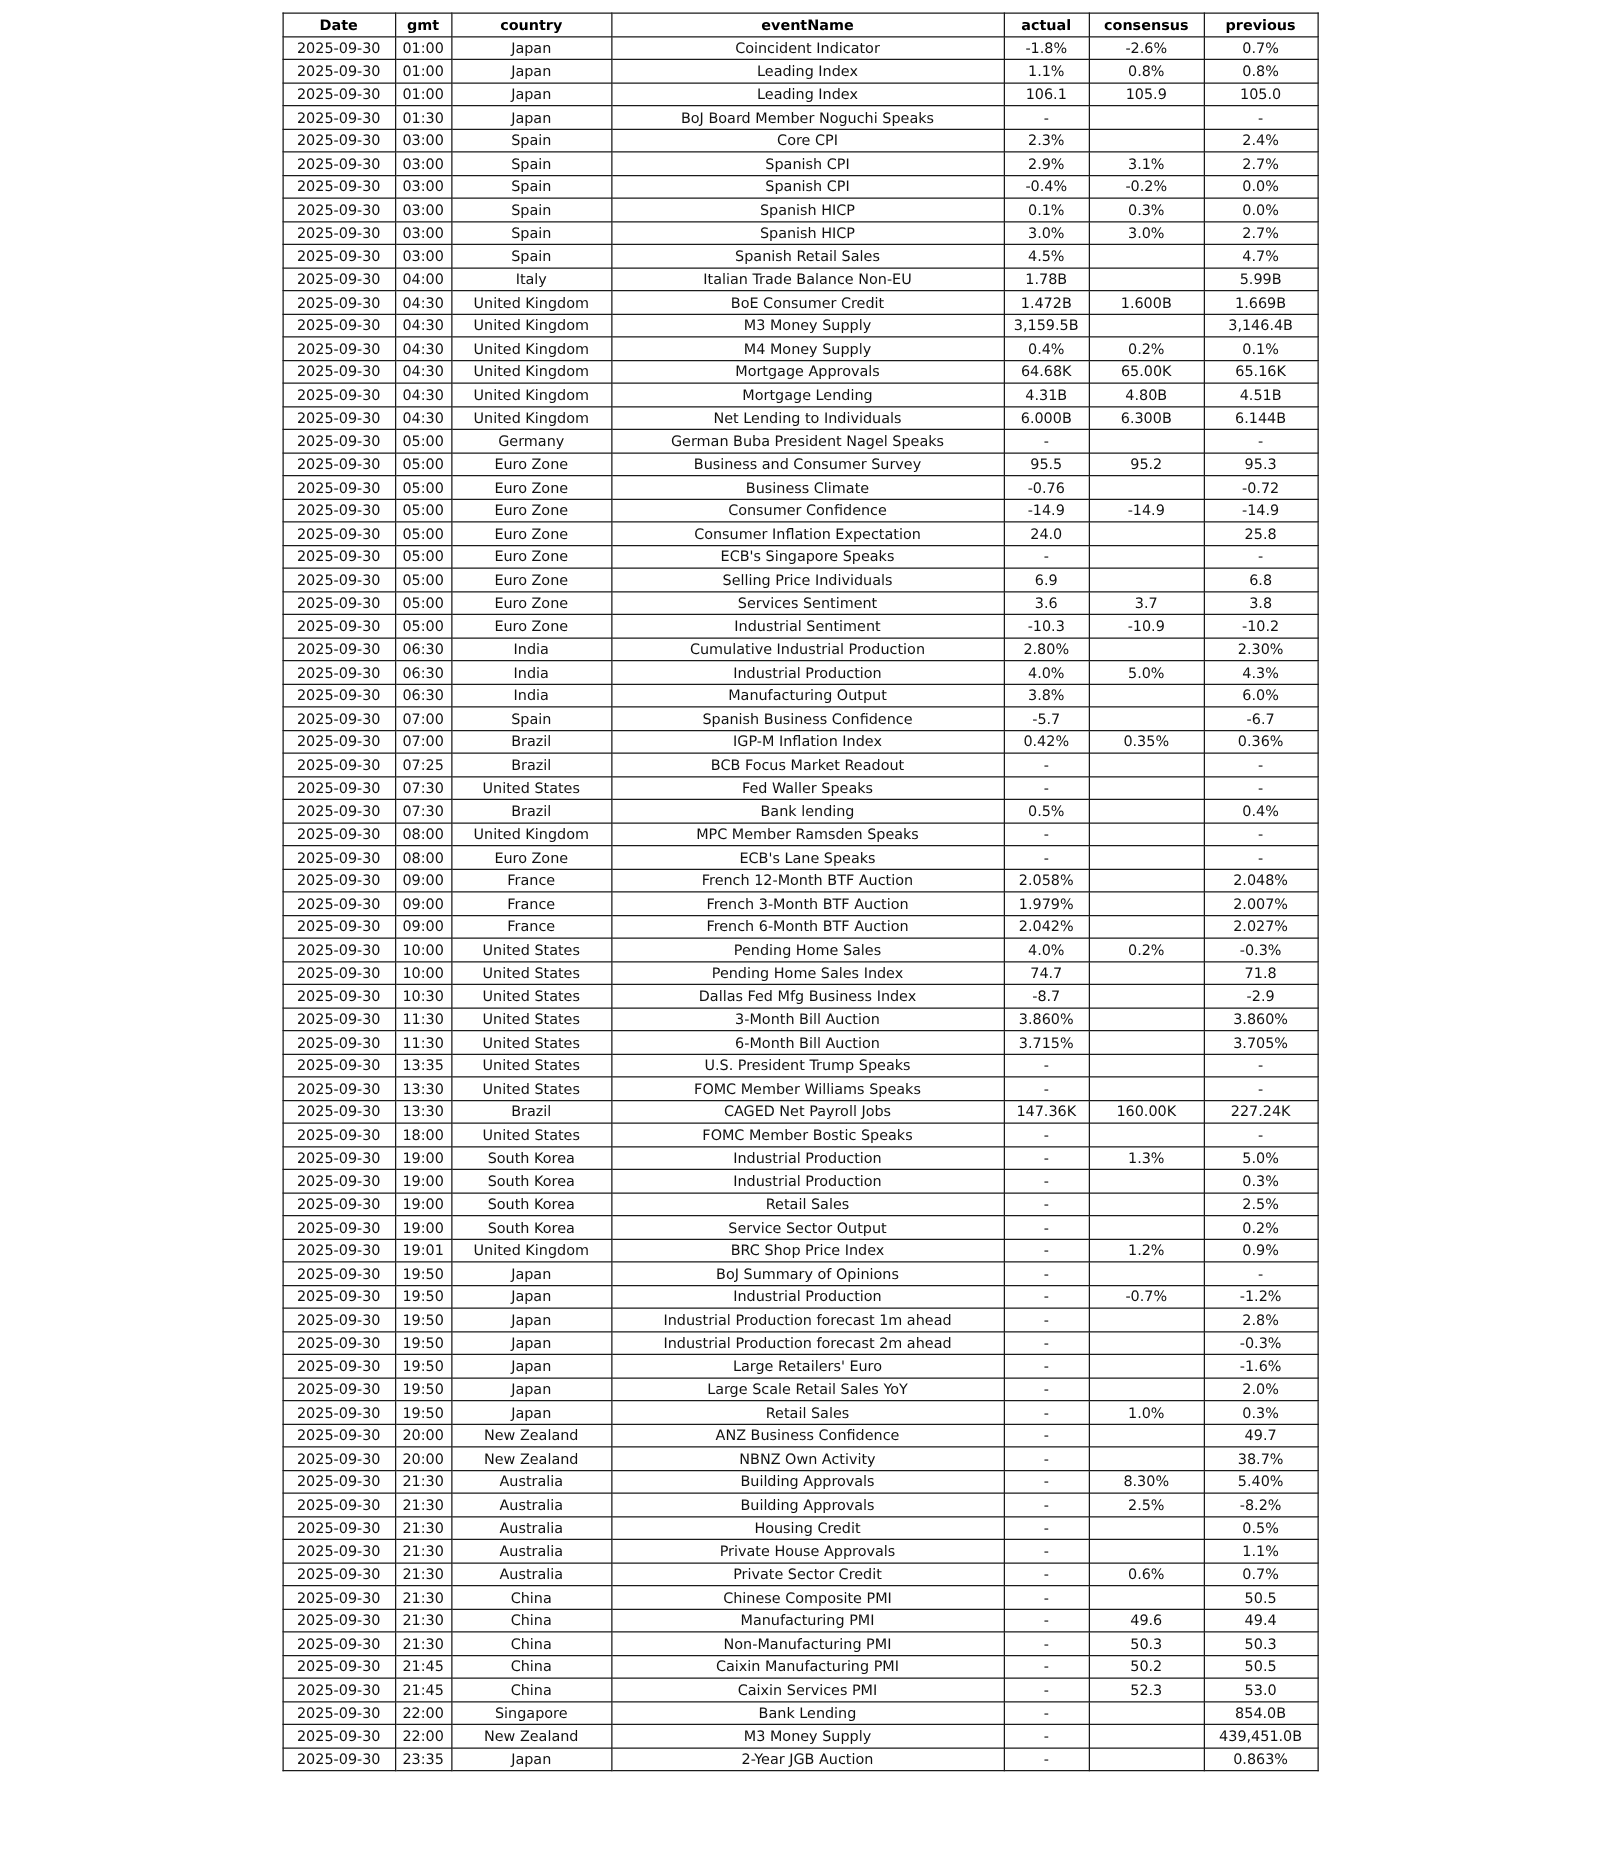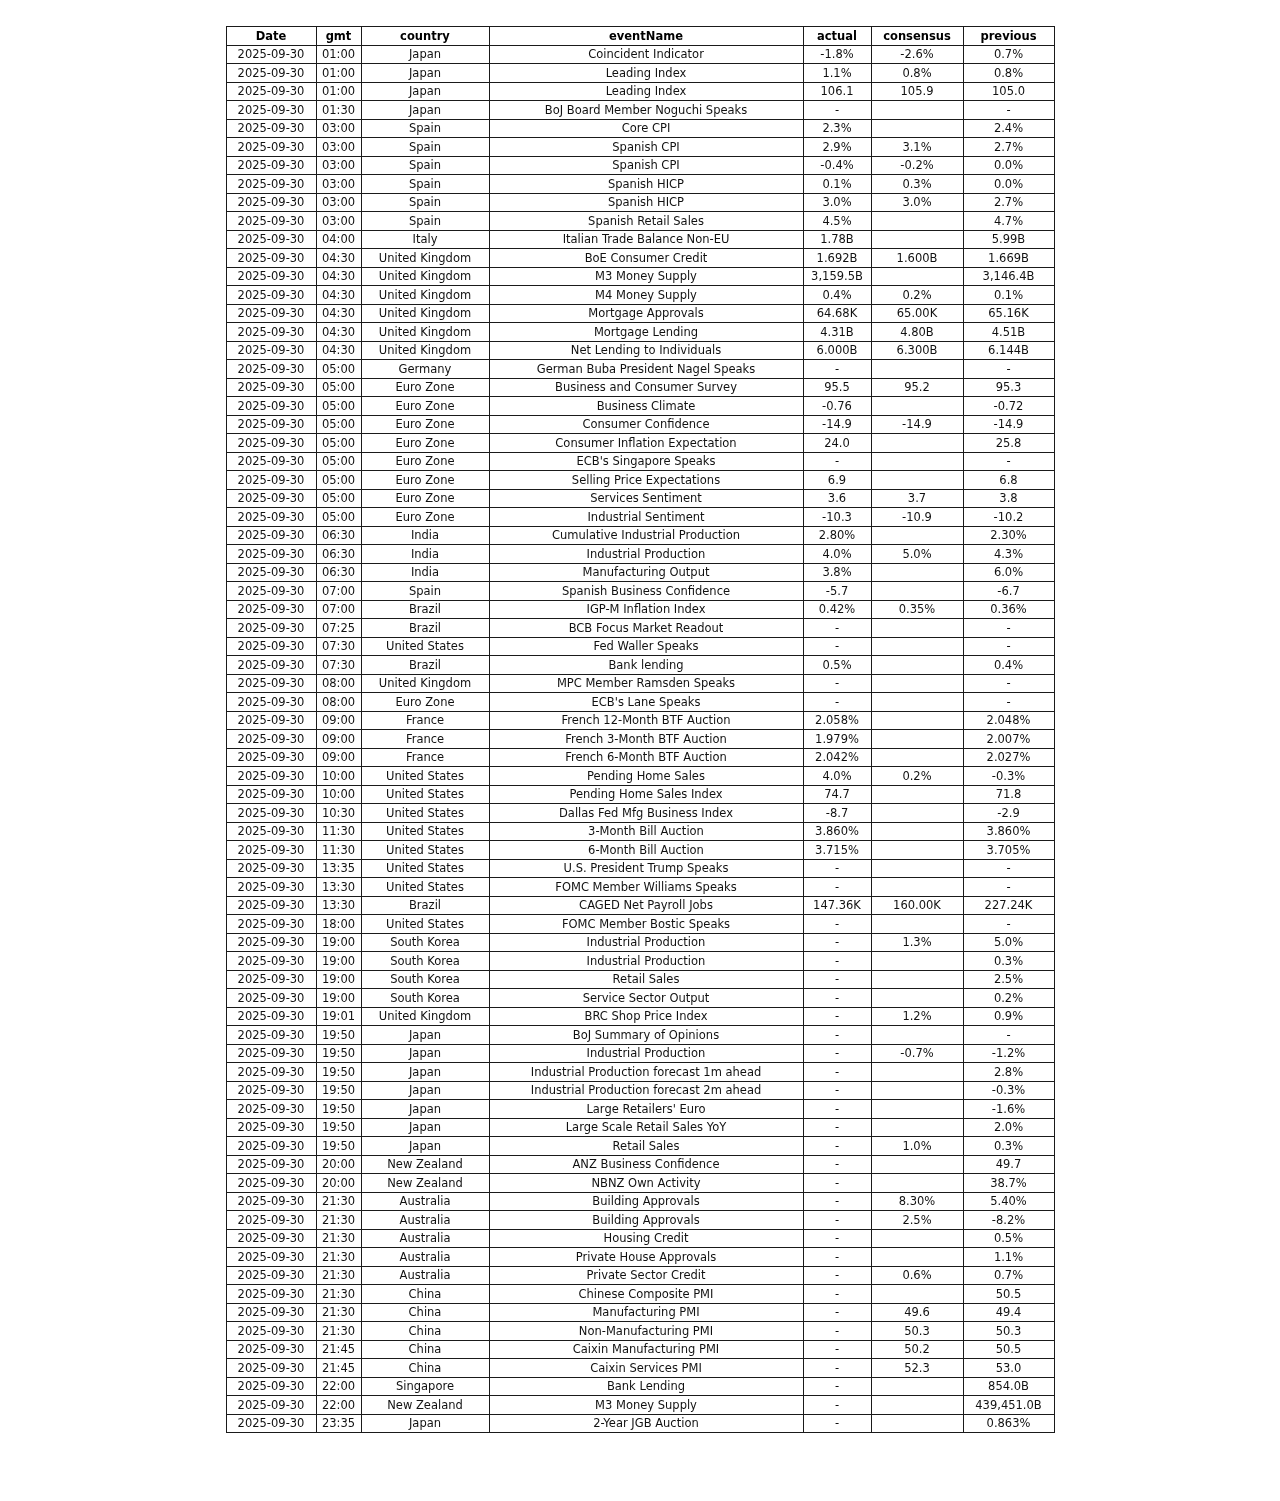--- a/index.html
+++ b/index.html
@@ -12,21 +12,21 @@
     width: 1280px;
     height: 1501px;
     background: #ffffff;
     box-sizing: border-box;
     padding-top: 10px;
   }
   table.calendar {
     border-collapse: collapse;
     table-layout: fixed;
     width: 828px;
-    margin: 16px auto;
+    margin: 0 auto;
     font-family: "DejaVu Sans", sans-serif;
     font-size: 11.5px;
     color: #111111;
     background: #ffffff;
   }
   table.calendar th,
   table.calendar td {
     border: 1px solid #1a1a1a;
     height: 18.5px;
     padding: 0 3px;
@@ -171,21 +171,21 @@
           <td>Italian Trade Balance Non-EU</td>
           <td>1.78B</td>
           <td></td>
           <td>5.99B</td>
         </tr>
         <tr>
           <td>2025-09-30</td>
           <td>04:30</td>
           <td>United Kingdom</td>
           <td>BoE Consumer Credit</td>
-          <td>1.692B</td>
+          <td>1.472B</td>
           <td>1.600B</td>
           <td>1.669B</td>
         </tr>
         <tr>
           <td>2025-09-30</td>
           <td>04:30</td>
           <td>United Kingdom</td>
           <td>M3 Money Supply</td>
           <td>3,159.5B</td>
           <td></td>
@@ -278,21 +278,21 @@
           <td>Euro Zone</td>
           <td>ECB's Singapore Speaks</td>
           <td>-</td>
           <td></td>
           <td>-</td>
         </tr>
         <tr>
           <td>2025-09-30</td>
           <td>05:00</td>
           <td>Euro Zone</td>
-          <td>Selling Price Expectations</td>
+          <td>Selling Price Individuals</td>
           <td>6.9</td>
           <td></td>
           <td>6.8</td>
         </tr>
         <tr>
           <td>2025-09-30</td>
           <td>05:00</td>
           <td>Euro Zone</td>
           <td>Services Sentiment</td>
           <td>3.6</td>

